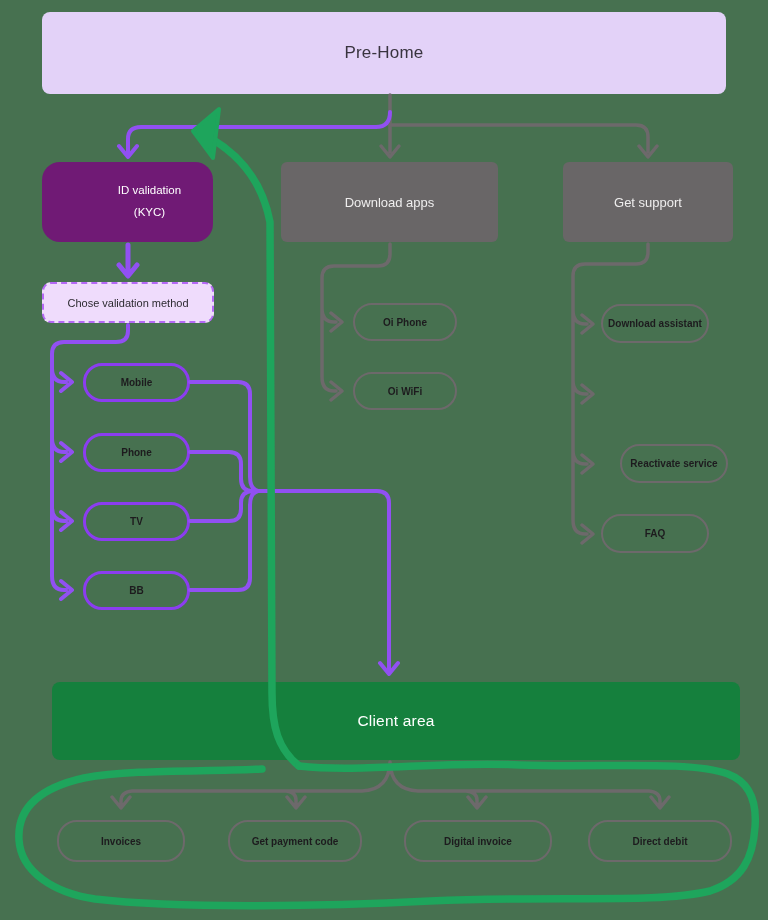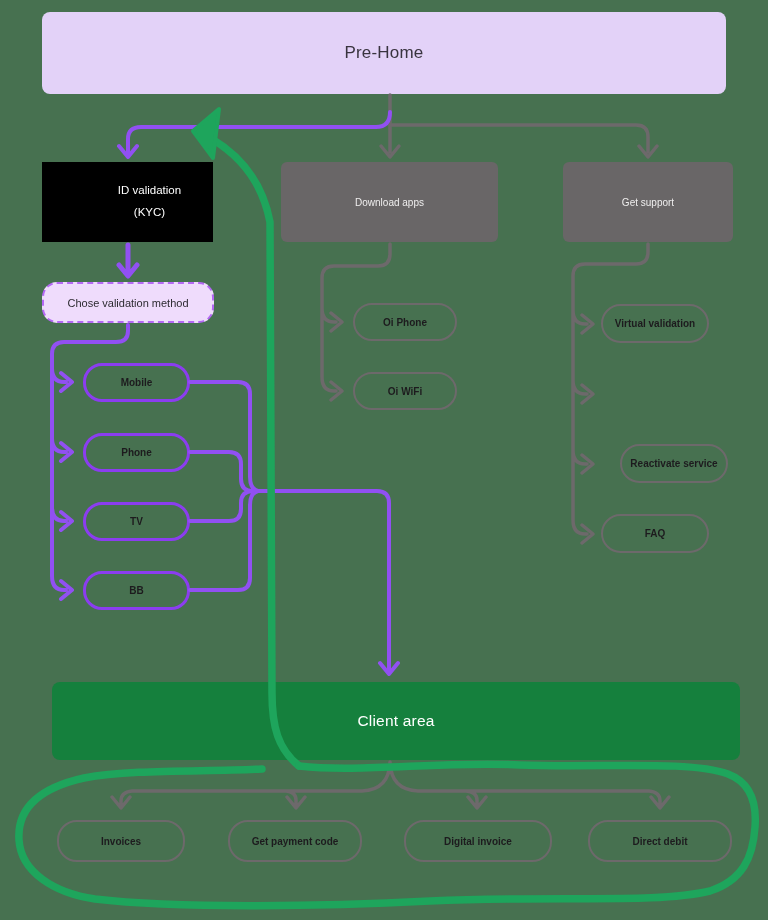--- a/index.html
+++ b/index.html
@@ -11,29 +11,29 @@
   .node {
     position:absolute; box-sizing:border-box;
     display:flex; flex-direction:column; align-items:center; justify-content:center;
     text-align:center;
   }
   .banner-lavender {
     background:#e3d2f8; border-radius:8px;
     color:#39343f; font-size:17px; font-weight:500; letter-spacing:.2px;
   }
   .box-magenta {
-    background:#000000; border-radius:0;
+    background:#701a75; border-radius:18px;
     color:#ffffff; font-size:11.5px; line-height:1.9; font-weight:400;padding-left:44px;
   }
   .box-gray {
     background:#696667; border-radius:6px;
-    color:#efeeee; font-size:10px; font-weight:400;
+    color:#efeeee; font-size:13px; font-weight:400;
   }
   .pill-dashed {
-    background:#efdcfc; border:2px dashed #b468f5; border-radius:15px;
+    background:#efdcfc; border:2px dashed #b468f5; border-radius:9px;
     color:#2c2a30; font-size:11px; font-weight:500;
   }
   .pill-purple {
     background:transparent; border:3px solid #8b3df0; border-radius:19px;
     color:#1d1b1e; font-size:10px; font-weight:700;
   }
   .pill-gray {
     background:transparent; border:2.5px solid #6d696b; border-radius:20px;
     color:#1d1b1e; font-size:10px; font-weight:700;
   }
@@ -86,21 +86,21 @@
   </div>
 
   <div class="node pill-gray" style="left:353px; top:303px; width:104px; height:38px;">
     <span>Oi Phone</span>
   </div>
   <div class="node pill-gray" style="left:353px; top:372px; width:104px; height:38px;">
     <span>Oi WiFi</span>
   </div>
 
   <div class="node pill-gray" style="left:601px; top:304px; width:108px; height:39px;">
-    <span>Virtual validation</span>
+    <span>Download assistant</span>
   </div>
   <div class="node pill-gray" style="left:620px; top:444px; width:108px; height:39px;">
     <span>Reactivate service</span>
   </div>
   <div class="node pill-gray" style="left:601px; top:514px; width:108px; height:39px;">
     <span>FAQ</span>
   </div>
 
   <div class="node banner-purple" style="left:52px; top:682px; width:688px; height:78px;">
     <span>Client area</span>

